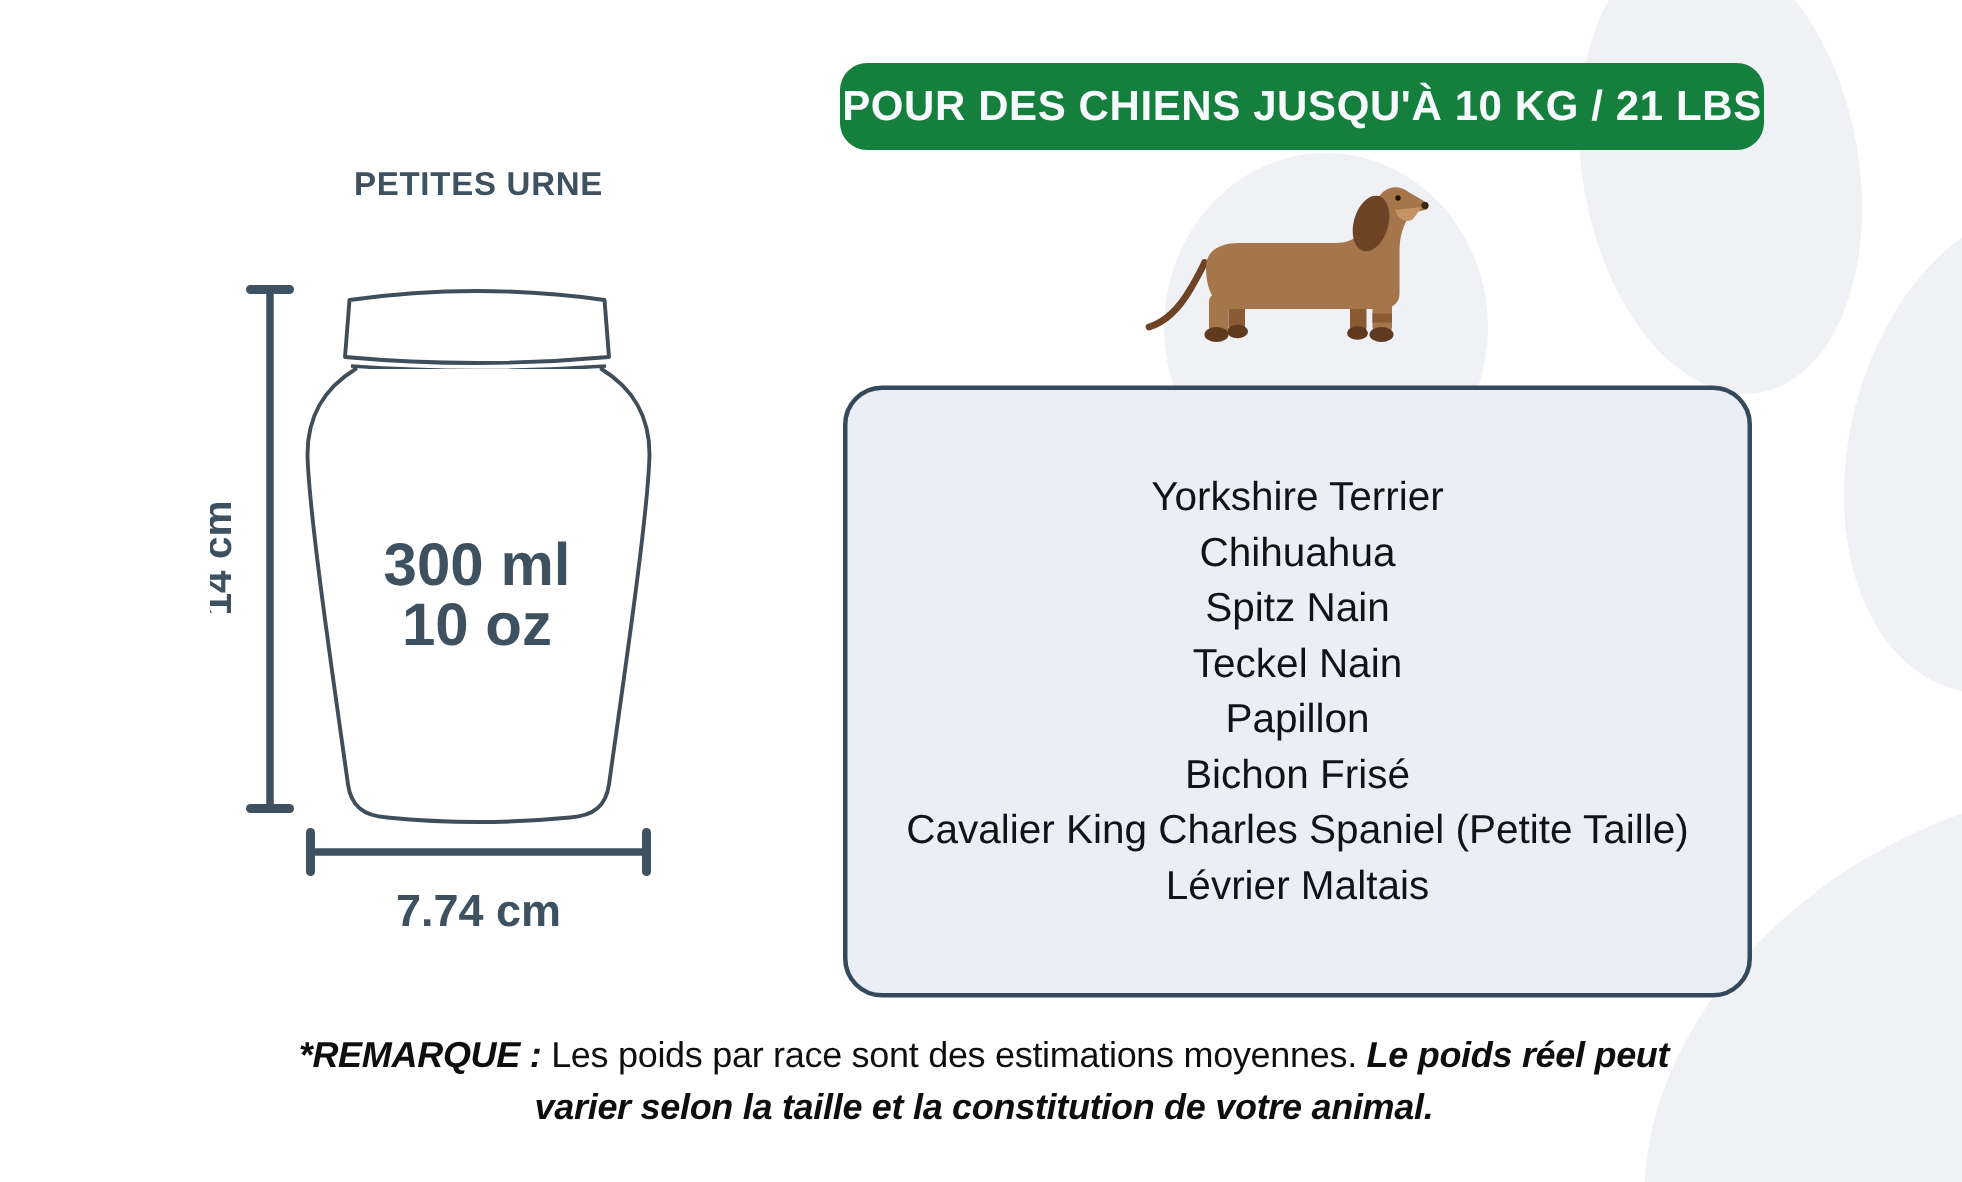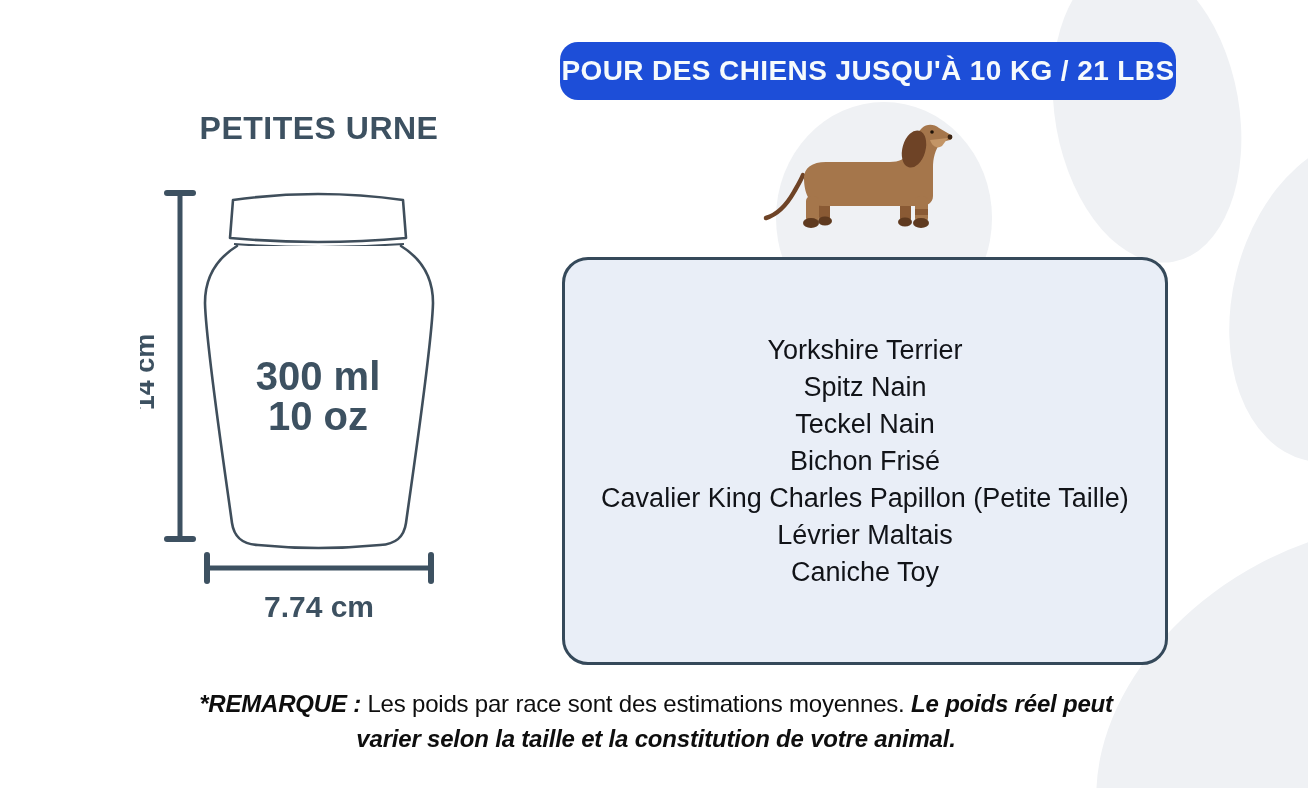--- a/index.html
+++ b/index.html
@@ -1,23 +1,23 @@
 <!DOCTYPE html>
 <html><head>
 <meta charset="utf-8">
 <style>
   html,body{margin:0;padding:0;background:#fff;}
   .canvas{position:relative;width:1308px;height:788px;background:#ffffff;overflow:hidden;
           font-family:"Liberation Sans", sans-serif;}
   .bg-svg{position:absolute;left:0;top:0;width:1308px;height:788px;}
-  .badge{position:absolute;left:560px;top:42px;width:616px;height:58px;background:#1d4ed8;
+  .badge{position:absolute;left:560px;top:42px;width:616px;height:58px;background:#15803d;
          border-radius:18px;display:flex;align-items:center;justify-content:center;}
   .badge span{color:#f6fafc;font-weight:bold;font-size:28px;letter-spacing:.4px;white-space:nowrap;}
   .title{position:absolute;left:169px;top:110px;width:300px;text-align:center;color:#3d5161;
-         font-weight:bold;font-size:32px;letter-spacing:.5px;}
+         font-weight:bold;font-size:22px;letter-spacing:.5px;}
   .urn-svg{position:absolute;left:140px;top:185px;width:310px;height:445px;}
   .urn-svg text{font-family:"Liberation Sans", sans-serif;font-weight:bold;fill:#3d5161;}
   .dog-svg{position:absolute;left:762px;top:118px;width:200px;height:115px;}
   .breed-box{position:absolute;left:562px;top:257px;width:606px;height:408px;background:#e9eef7;
              border:3px solid #35495a;border-radius:26px;box-sizing:border-box;
              display:flex;align-items:center;justify-content:center;}
   .breed-list{width:100%;text-align:center;}
   .breed{font-size:27px;line-height:37px;color:#111318;white-space:nowrap;}
   .note{position:absolute;left:0;top:686px;width:1312px;text-align:center;color:#0e0e0e;
         font-size:24px;line-height:35px;letter-spacing:-0.2px;}
@@ -81,26 +81,27 @@
     <rect x="153" y="91" width="13" height="6" fill="#8a5a34"></rect>
     <ellipse cx="159" cy="105" rx="8" ry="5" fill="#5f3a1f"></ellipse>
     <ellipse cx="152" cy="31" rx="11.5" ry="19" fill="#6e4326" transform="rotate(16 152 31)"></ellipse>
     <circle cx="170" cy="14" r="1.8" fill="#1e1208"></circle>
     <circle cx="188" cy="19" r="2.4" fill="#3a2413"></circle>
   </svg>
 
   <div class="breed-box">
     <div class="breed-list">
         <div class="breed">Yorkshire Terrier</div>
+        <div class="breed">Chihuahua</div>
         <div class="breed">Spitz Nain</div>
         <div class="breed">Teckel Nain</div>
+        <div class="breed">Papillon</div>
         <div class="breed">Bichon Frisé</div>
-        <div class="breed">Cavalier King Charles Papillon (Petite Taille)</div>
+        <div class="breed">Cavalier King Charles Spaniel (Petite Taille)</div>
         <div class="breed">Lévrier Maltais</div>
-        <div class="breed">Caniche Toy</div>
       </div>
   </div>
 
   <div class="note">
     <div>
       <span class="bi">*REMARQUE :</span>
       <span class="i"> Les poids par race sont des estimations moyennes. </span>
       <span class="bi">Le poids réel peut</span>
     </div>
     <div class="bi">varier selon la taille et la constitution de votre animal.</div>

